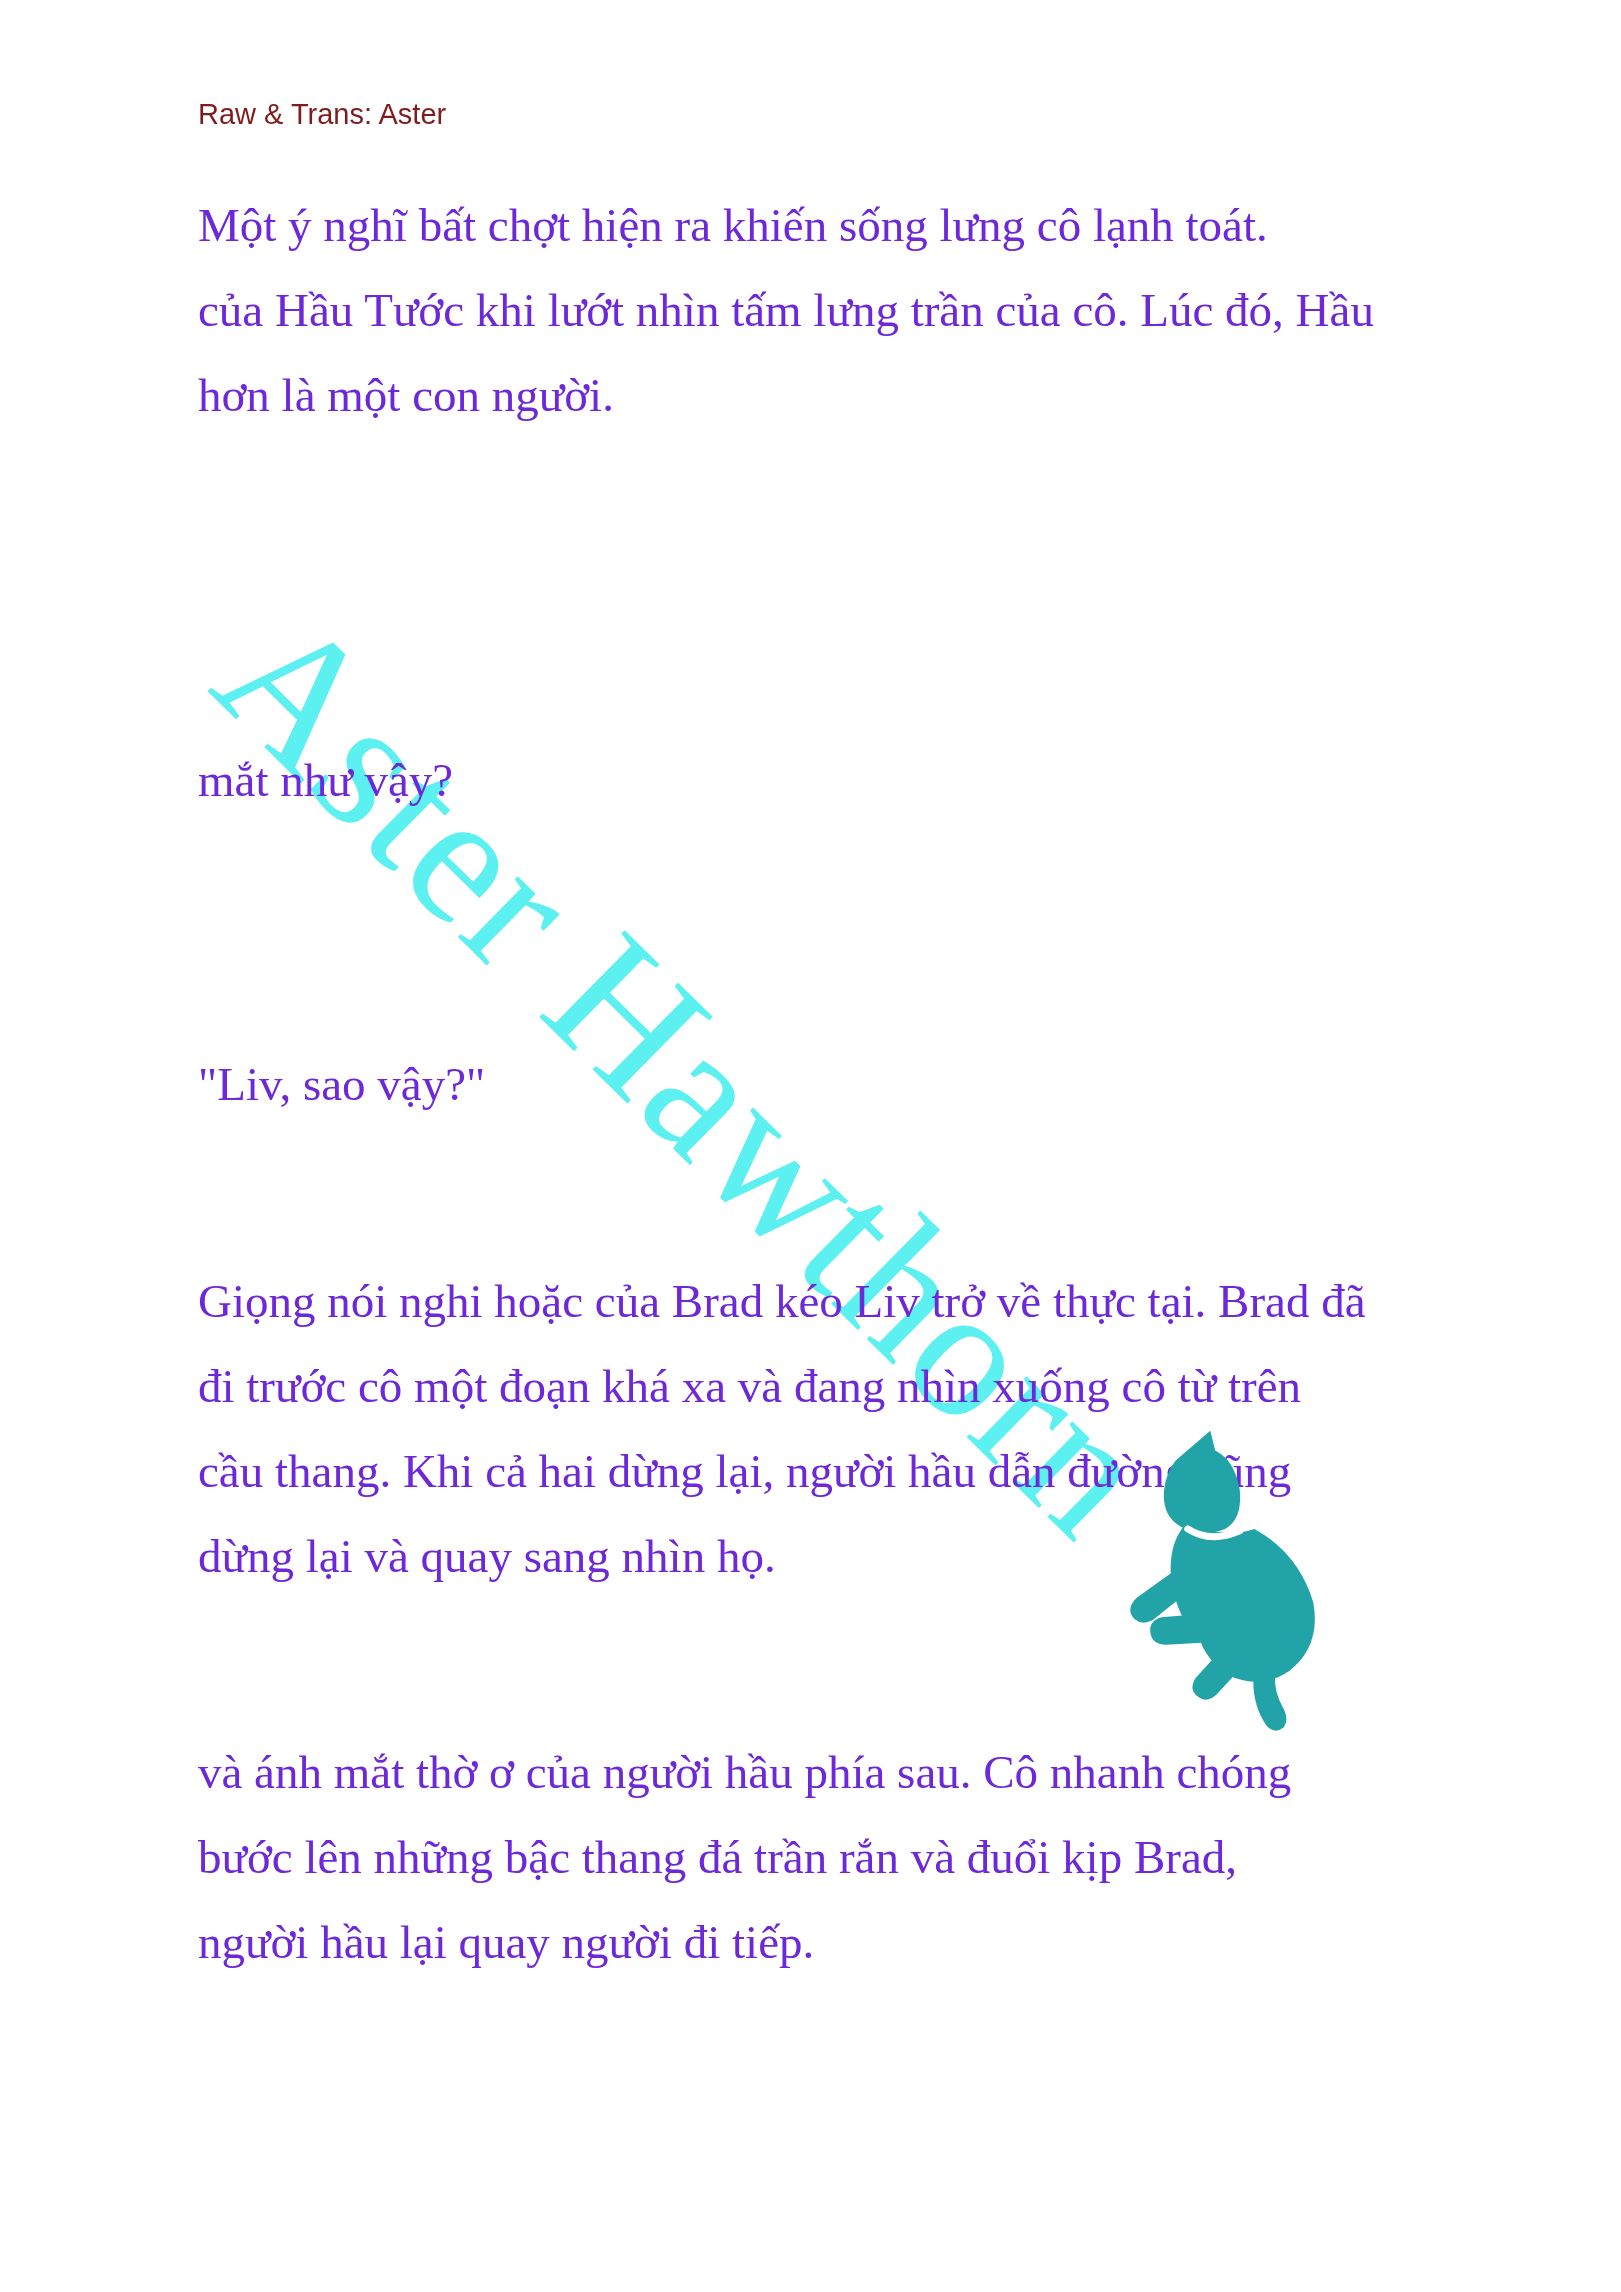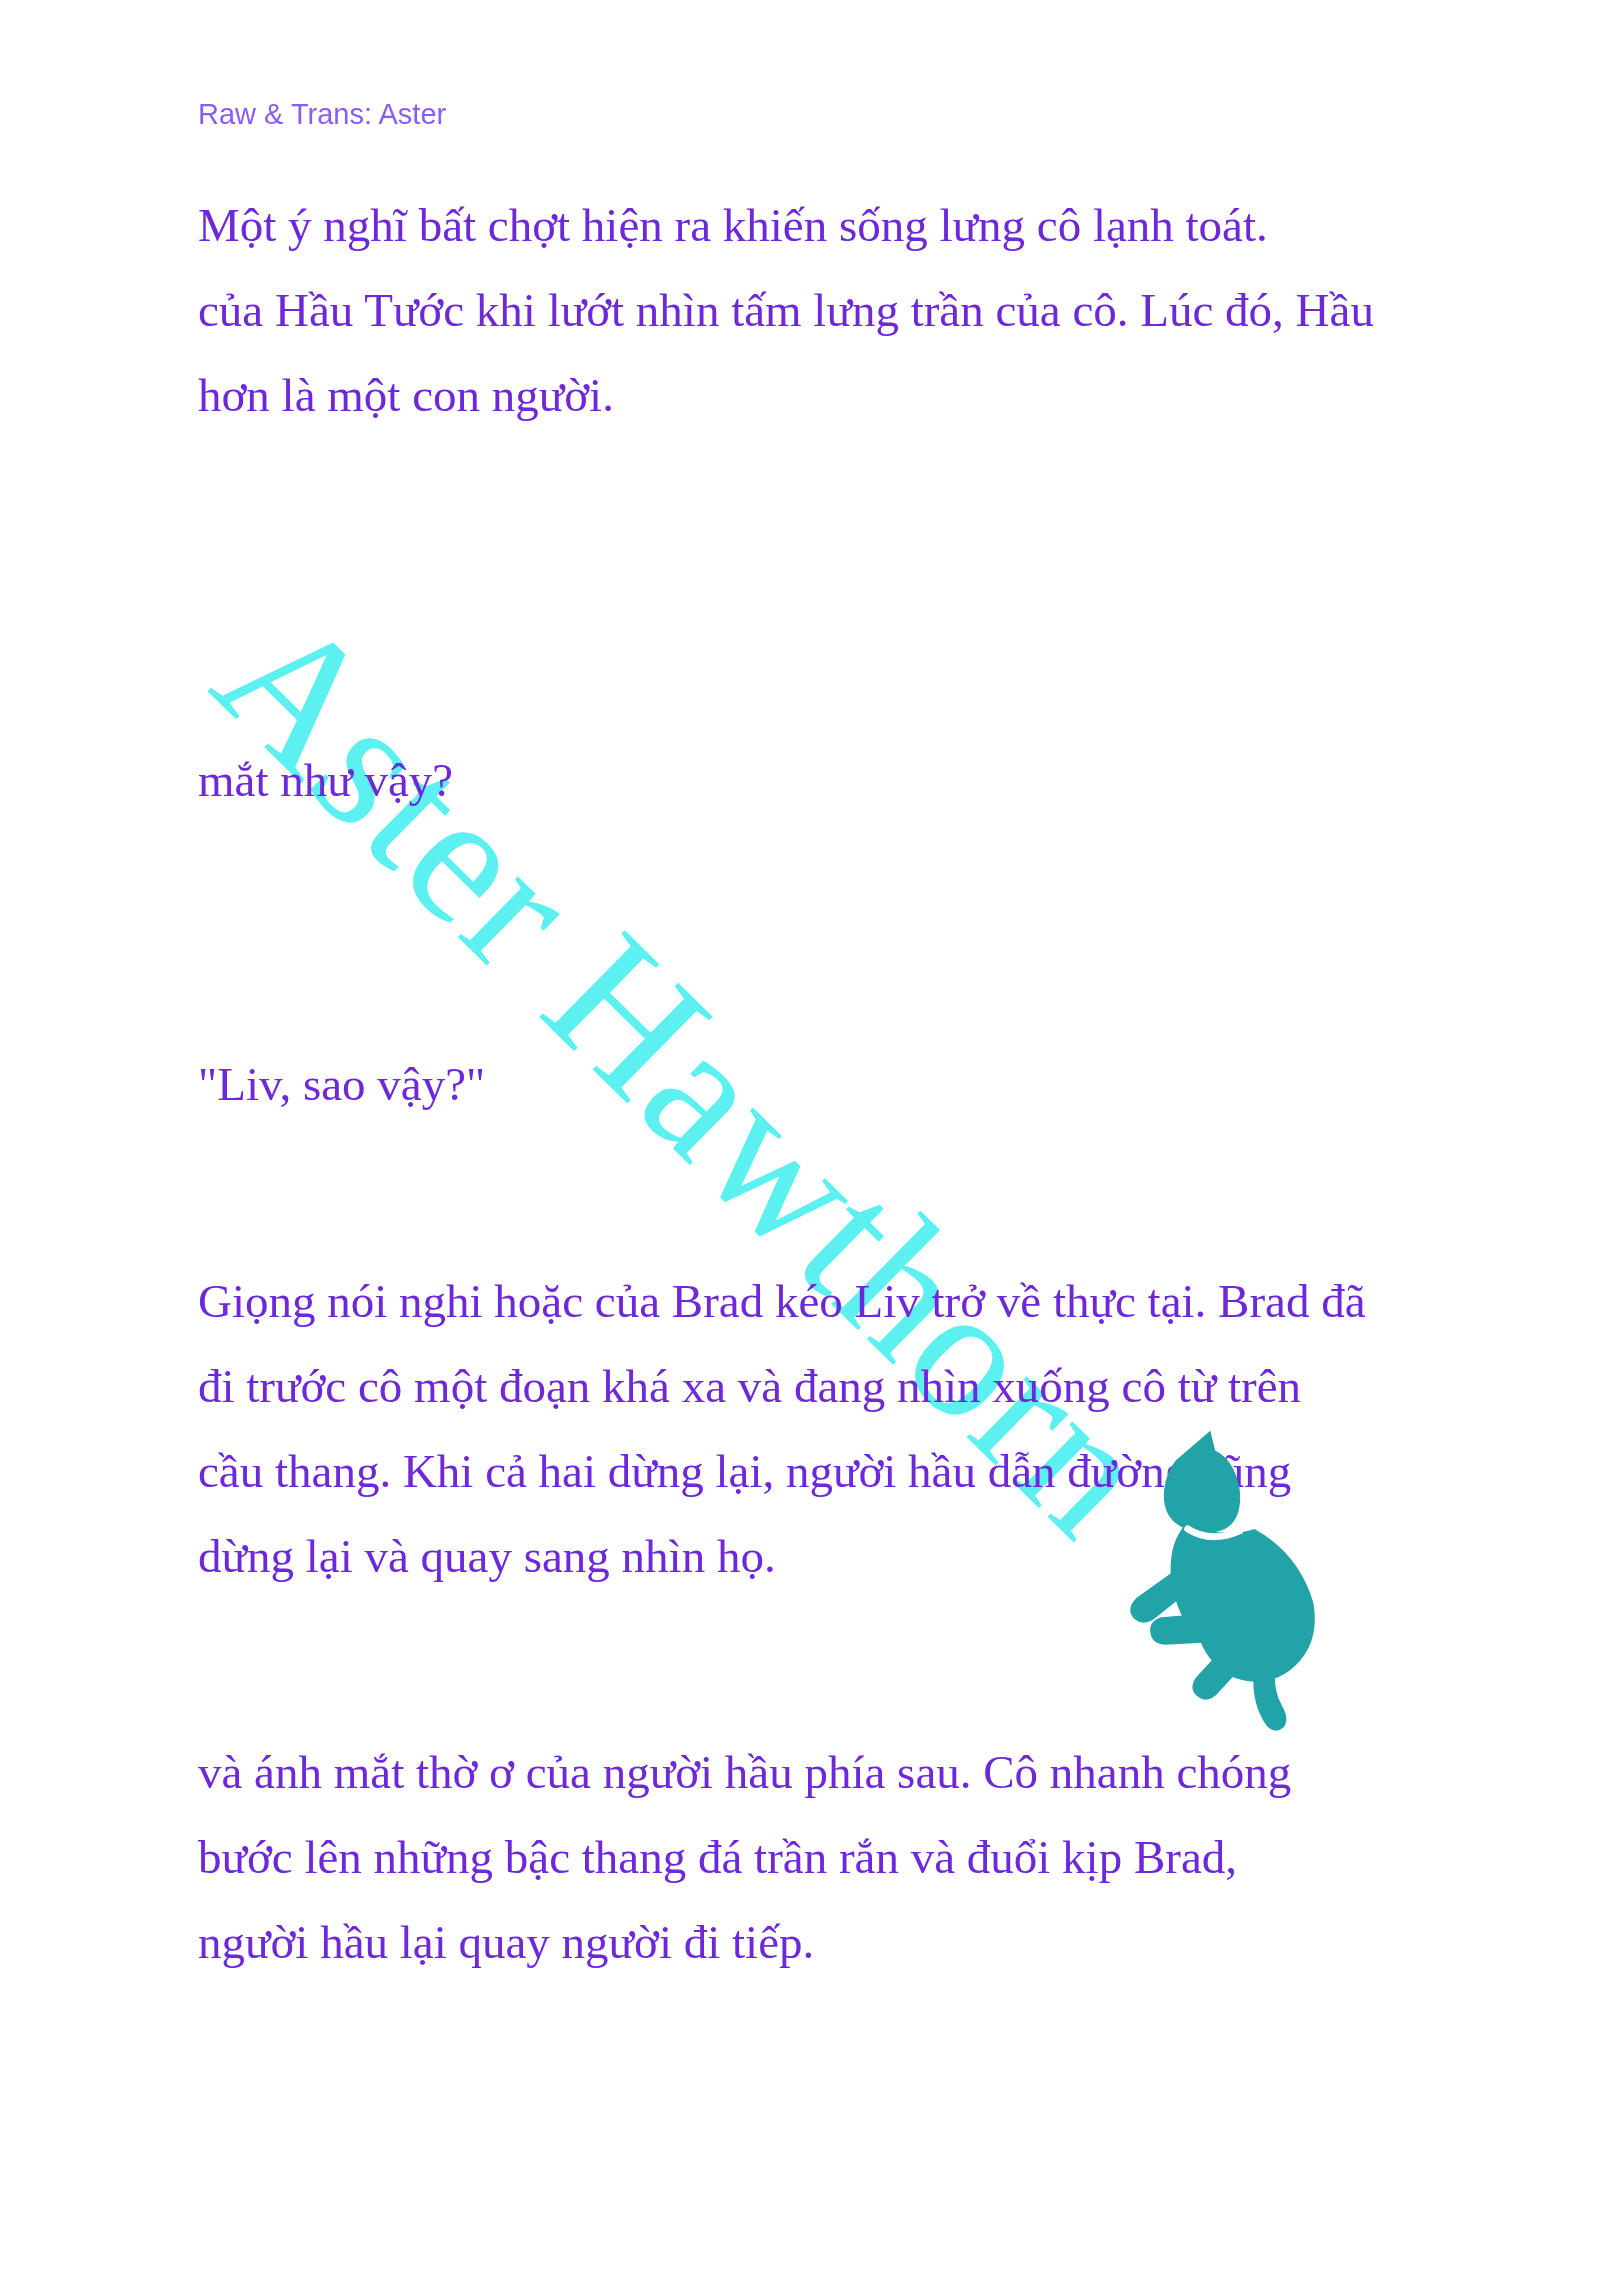--- a/index.html
+++ b/index.html
@@ -20,21 +20,21 @@
     height: 2293px;
     background: #ffffff;
   }
   .header {
     position: absolute;
     left: 198px;
     top: 96px;
     font-family: "Liberation Sans", sans-serif;
     font-size: 29px;
     line-height: 37px;
-    color: #8b5cf6;
+    color: #7f1d1d;
     white-space: nowrap;
   }
   .para {
     position: absolute;
     left: 198px;
     width: 1274px;
     font-family: "Liberation Serif", serif;
     font-size: 47px;
     line-height: 85px;
     color: #6d28d9;

